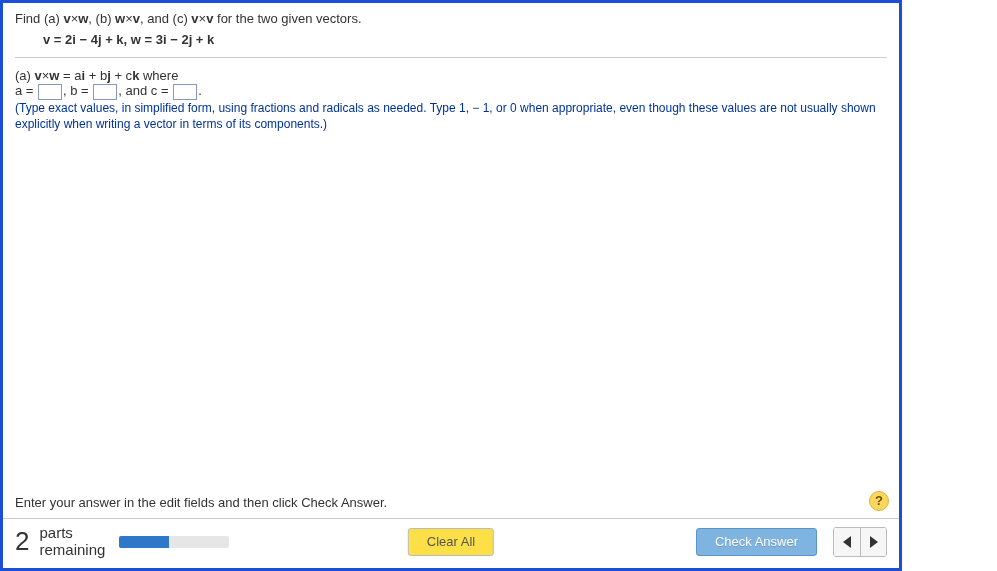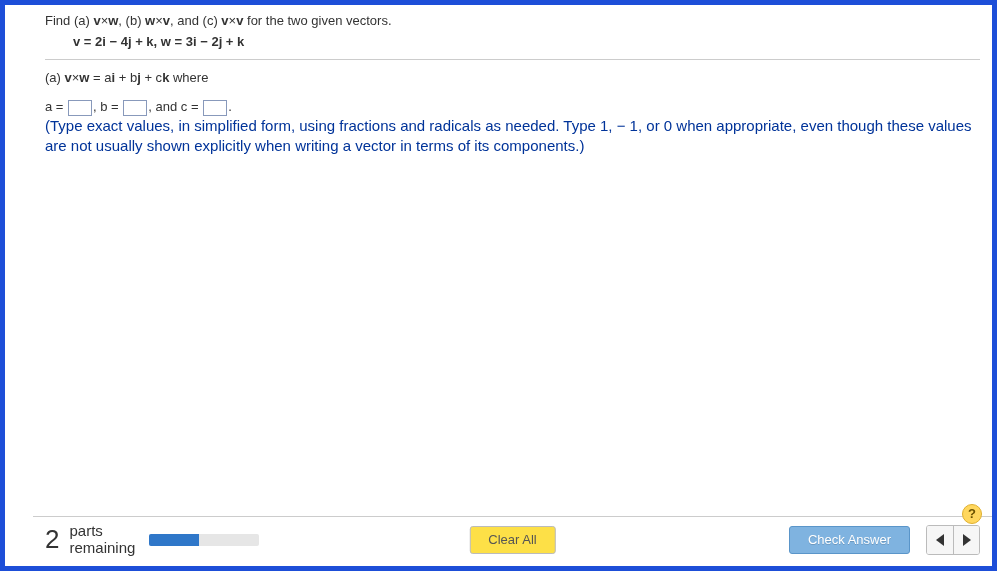--- a/index.html
+++ b/index.html
@@ -5,61 +5,59 @@
   * { box-sizing: border-box; }
   body {
     margin: 0;
     padding: 0;
     font-family: Arial, Helvetica, sans-serif;
     font-size: 13px;
     color: #333;
     background: #fff;
   }
   .container {
-    width: 997px;
+    width: 902px;
     height: 571px;
-    border: 5px solid #1d4ed8;
+    border: 3px solid #1d4ed8;
     position: relative;
     display: flex;
     flex-direction: column;
-    padding-left: 28px;
   }
   .content {
     flex: 1;
     padding: 8px 12px;
     overflow: auto;
   }
   .question-line {
     margin-bottom: 6px;
   }
   .vectors-line {
     margin-left: 28px;
     margin-bottom: 10px;
   }
   .divider {
     border-top: 1px solid #ccc;
     margin: 4px 0 10px 0;
   }
   .part-line {
-    margin-bottom: 14px;
   }
   .answer-line {
   }
   .input-box {
     display: inline-block;
     width: 24px;
     height: 16px;
     border: 1px solid #8899bb;
     background: #fff;
     vertical-align: middle;
     margin: 0 1px;
   }
   .hint {
     color: #003399;
-    font-size: 15px;
+    font-size: 12px;
     line-height: 1.35;
   }
   .bold { font-weight: bold; }
   .footer-instruction {
     padding: 6px 12px 8px 12px;
     font-size: 13px;
     color: #333;
     position: relative;
   }
   .help-icon {
@@ -183,20 +181,21 @@
 
     <div class="answer-line">
       <span>a = </span><span class="input-box"></span><span>,    </span><span>b = </span><span class="input-box"></span><span>,    and </span><span>c = </span><span class="input-box"></span><span>.</span>
     </div>
 
     <div class="hint">(Type exact values, in simplified form, using fractions and radicals as needed.  Type 1,  − 1, or 0 when appropriate, even though these values are not usually shown explicitly when writing a vector in terms of its components.)</div>
 
   </div>
 
   <div class="footer-instruction">
+    <span>Enter your answer in the edit fields and then click Check Answer.</span>
     <div class="help-icon">?</div>
   </div>
 
   <div class="footer-divider"></div>
 
   <div class="footer-bar" style="position:relative;">
     <span class="parts-count">2</span>
     <div class="parts-label">
       <div>parts</div>
       <div>remaining</div>

